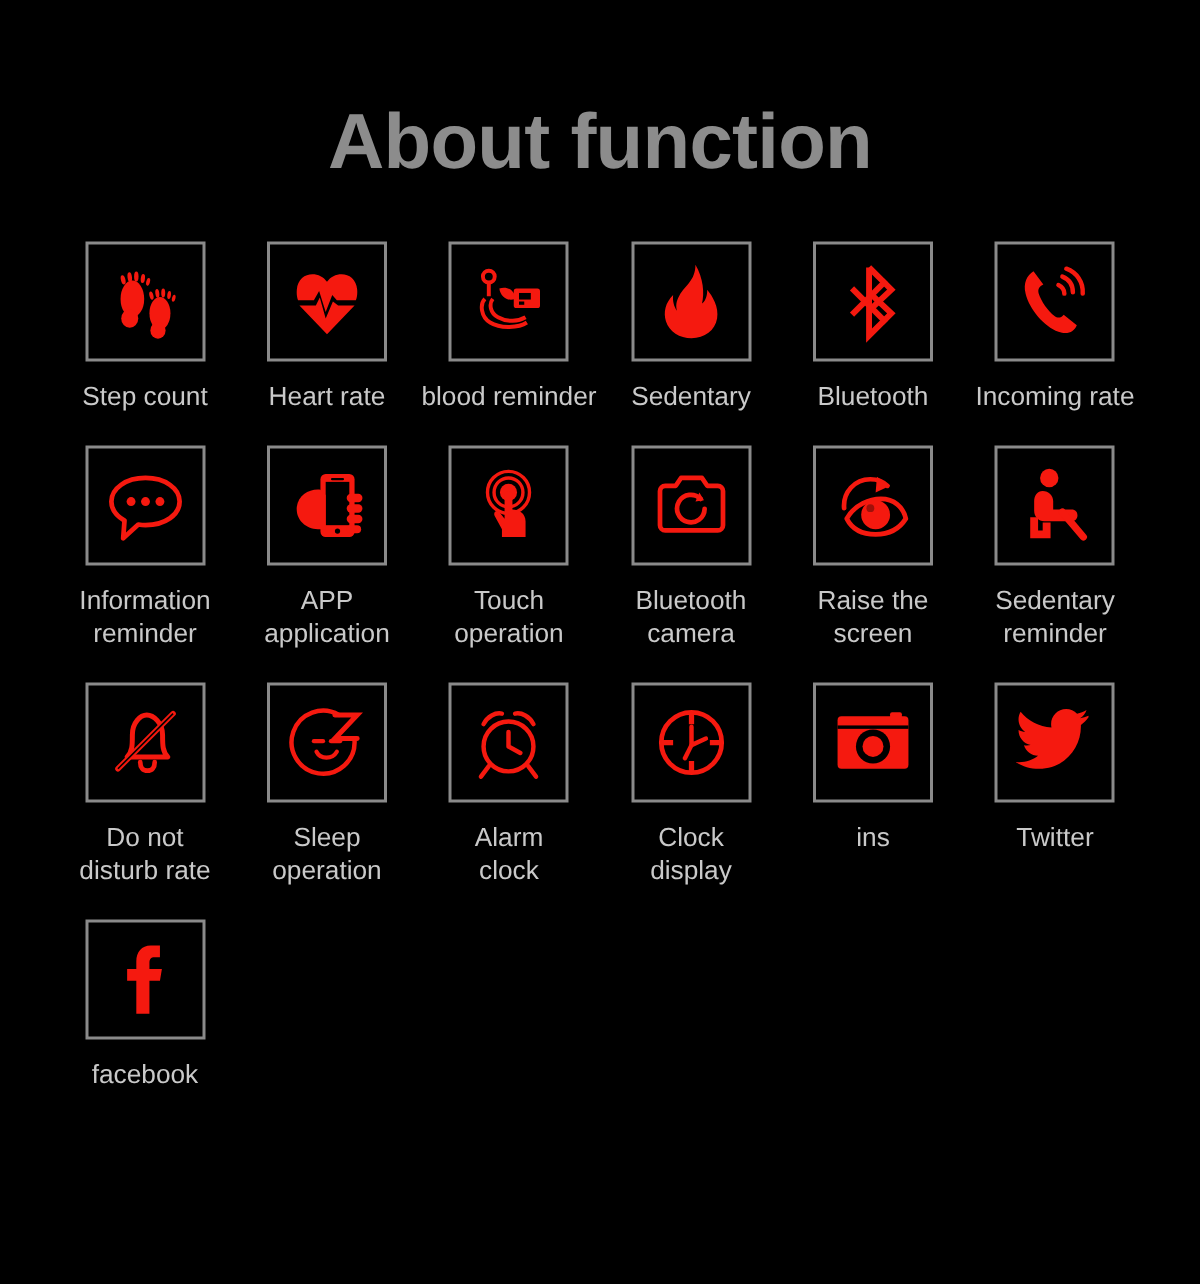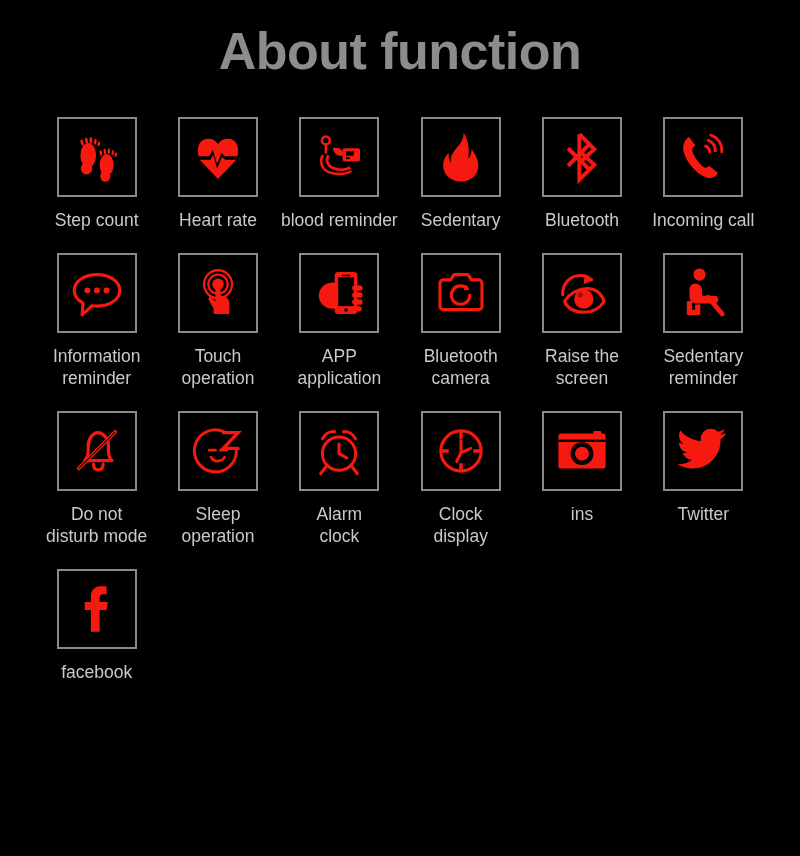--- a/index.html
+++ b/index.html
@@ -18,21 +18,21 @@
     width: 800px;
     height: 856px;
     background: #000000;
   }
   .page-title {
     text-align: center;
     color: #8c8c8c;
     font-size: 52px;
     font-weight: bold;
     letter-spacing: -0.5px;
-    padding-top: 24px;
+    padding-top: 68px;
     margin: 0;
     line-height: 1.05;
   }
   .grid {
     margin-top: 38px;
     display: grid;
     grid-template-columns: repeat(6, 1fr);
     grid-auto-rows: auto;
     row-gap: 22px;
     column-gap: 0px;
@@ -159,49 +159,34 @@
       <div class="icon-box">
         <svg viewBox="0 0 64 64">
           <path d="M16 9 C11 12, 8 18, 10 26 C13 38, 24 51, 35 55 C42 57.5, 47 55, 49 50 L39 42 C37 44.5, 34.5 45, 32 43 C27 39, 22 32, 20 26 C19 22.5, 20.5 20.5, 23.5 19 Z" fill="#f5190f"></path>
           <g fill="none" stroke="#f5190f" stroke-width="3.4" stroke-linecap="round">
             <path d="M38 13 C43 15, 46 19, 46 25"></path>
             <path d="M41 7 C49 10, 54 17, 53.5 26"></path>
             <path d="M35 19.5 C38 21, 39.5 23, 39.5 26"></path>
           </g>
         </svg>
       </div>
-      <div class="cell-label">Incoming call</div>
+      <div class="cell-label">Incoming rate</div>
     </div>
 
     <div class="cell">
       <div class="icon-box">
         <svg viewBox="0 0 64 64">
           <path d="M32 11 C17 11, 6 19, 6 29 C6 35, 10 40, 16 43.5 L15 57 L26.5 46.5 C28.3 46.8, 30 47, 32 47 C47 47, 58 39, 58 29 C58 19, 47 11, 32 11 Z" fill="none" stroke="#f5190f" stroke-width="3.6" stroke-linejoin="round"></path>
           <circle cx="21" cy="29" r="3.4" fill="#f5190f"></circle>
           <circle cx="32" cy="29" r="3.4" fill="#f5190f"></circle>
           <circle cx="43" cy="29" r="3.4" fill="#f5190f"></circle>
         </svg>
       </div>
       <div class="cell-label">Information
 reminder</div>
-    </div>
-
-    <div class="cell">
-      <div class="icon-box">
-        <svg viewBox="0 0 64 64">
-          <g fill="none" stroke="#f5190f" stroke-width="2.6">
-            <circle cx="32" cy="22" r="16"></circle>
-            <circle cx="32" cy="22" r="11"></circle>
-          </g>
-          <circle cx="32" cy="22" r="6.5" fill="#f5190f"></circle>
-          <path d="M29 24 L29 42 L25 37 C23 35, 20 37, 21.5 40 L27 50 L27 56 L45 56 L45 44 C45 38, 40 35, 35 35 L35 24 C35 20, 29 20, 29 24 Z" fill="#f5190f"></path>
-        </svg>
-      </div>
-      <div class="cell-label">Touch
-operation</div>
     </div>
 
     <div class="cell">
       <div class="icon-box">
         <svg viewBox="0 0 64 64">
           <rect x="27" y="8" width="26" height="48" rx="4" fill="#f5190f"></rect>
           <rect x="31" y="14" width="18" height="33" fill="#000"></rect>
           <rect x="35" y="11" width="10" height="1.8" rx="0.9" fill="#000"></rect>
           <circle cx="40" cy="51.5" r="2" fill="#000"></circle>
           <path d="M27 20 C19 19, 10 24, 9 33 C8 42, 15 50, 25 50 L31 50 L31 24 Z" fill="#f5190f"></path>
@@ -213,20 +198,35 @@
           </g>
         </svg>
       </div>
       <div class="cell-label">APP
 application</div>
     </div>
 
     <div class="cell">
       <div class="icon-box">
         <svg viewBox="0 0 64 64">
+          <g fill="none" stroke="#f5190f" stroke-width="2.6">
+            <circle cx="32" cy="22" r="16"></circle>
+            <circle cx="32" cy="22" r="11"></circle>
+          </g>
+          <circle cx="32" cy="22" r="6.5" fill="#f5190f"></circle>
+          <path d="M29 24 L29 42 L25 37 C23 35, 20 37, 21.5 40 L27 50 L27 56 L45 56 L45 44 C45 38, 40 35, 35 35 L35 24 C35 20, 29 20, 29 24 Z" fill="#f5190f"></path>
+        </svg>
+      </div>
+      <div class="cell-label">Touch
+operation</div>
+    </div>
+
+    <div class="cell">
+      <div class="icon-box">
+        <svg viewBox="0 0 64 64">
           <path d="M8 21 C8 18.8, 9.8 17, 12 17 L20 17 L24 11 L40 11 L44 17 L52 17 C54.2 17, 56 18.8, 56 21 L56 47 C56 49.2, 54.2 51, 52 51 L12 51 C9.8 51, 8 49.2, 8 47 Z" fill="none" stroke="#f5190f" stroke-width="3.6" stroke-linejoin="round"></path>
           <path d="M39 27 A10.5 10.5 0 1 0 42 34.5" fill="none" stroke="#f5190f" stroke-width="3.6" stroke-linecap="round"></path>
           <path d="M38 22 L41.5 28 L35 29 Z" fill="#f5190f"></path>
         </svg>
       </div>
       <div class="cell-label">Bluetooth
 camera</div>
     </div>
 
     <div class="cell">
@@ -259,21 +259,21 @@
     <div class="cell">
       <div class="icon-box">
         <svg viewBox="0 0 64 64">
           <path d="M18 43 C22 39, 22 34, 22 26 C22 17, 28 11, 33 11 C38 11, 45 17, 45 26 C45 34, 45 39, 49 43 Z" fill="none" stroke="#f5190f" stroke-width="3.8" stroke-linejoin="round"></path>
           <path d="M28 47 C28 51, 30 53.5, 33.5 53.5 C37 53.5, 39 51, 39 47" fill="none" stroke="#f5190f" stroke-width="3.6" stroke-linecap="round"></path>
           <path d="M11 52 L53 10" fill="none" stroke="#f5190f" stroke-width="4.2" stroke-linecap="round"></path>
           <path d="M11 52 L53 10" fill="none" stroke="#000" stroke-width="1.2"></path>
         </svg>
       </div>
       <div class="cell-label">Do not
-disturb mode</div>
+disturb rate</div>
     </div>
 
     <div class="cell">
       <div class="icon-box">
         <svg viewBox="0 0 64 64">
           <path d="M41 11 A24 24 0 1 0 53 31" fill="none" stroke="#f5190f" stroke-width="3.4" stroke-linecap="round"></path>
           <path d="M38 11 L55 11 L38 29 L55 29" fill="none" stroke="#f5190f" stroke-width="3.8" stroke-linejoin="miter" stroke-linecap="round"></path>
           <path d="M22 31 L29 31" stroke="#f5190f" stroke-width="3.2" stroke-linecap="round"></path>
           <path d="M35 31 L42 31" stroke="#f5190f" stroke-width="3.2" stroke-linecap="round"></path>
           <path d="M24 39 C27 45, 36 45, 39.5 39" fill="none" stroke="#f5190f" stroke-width="3.2" stroke-linecap="round"></path>

